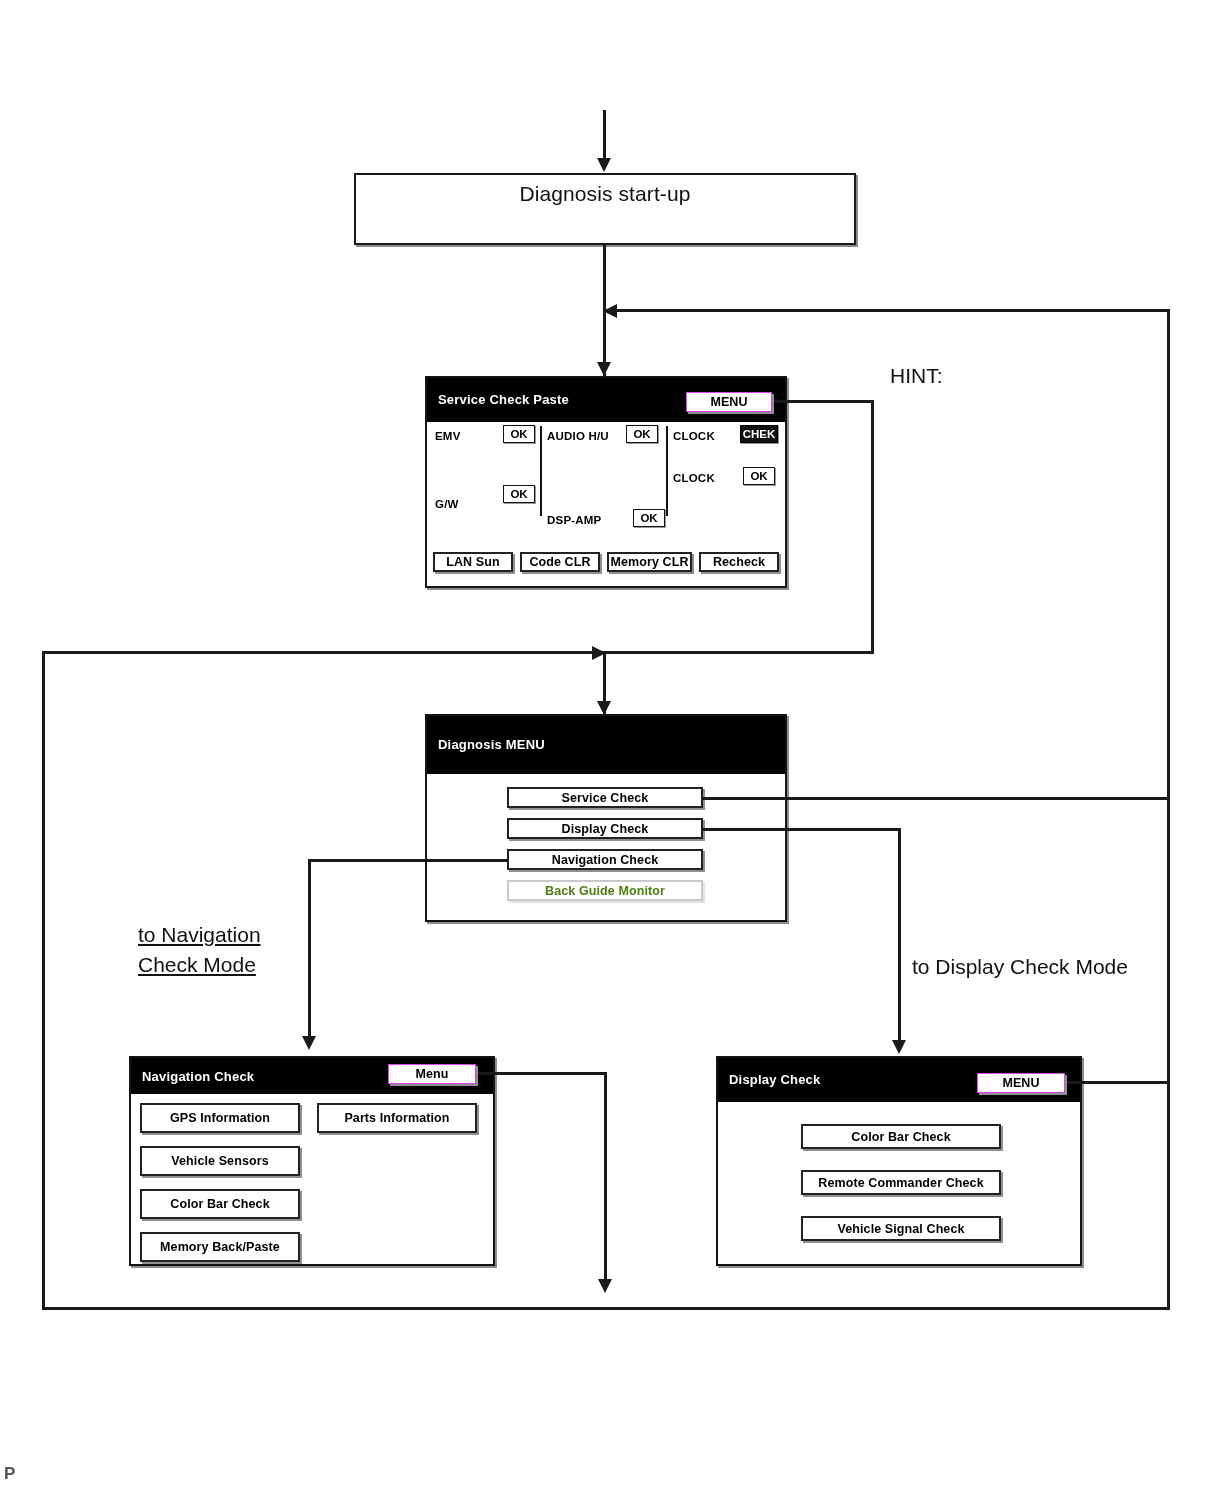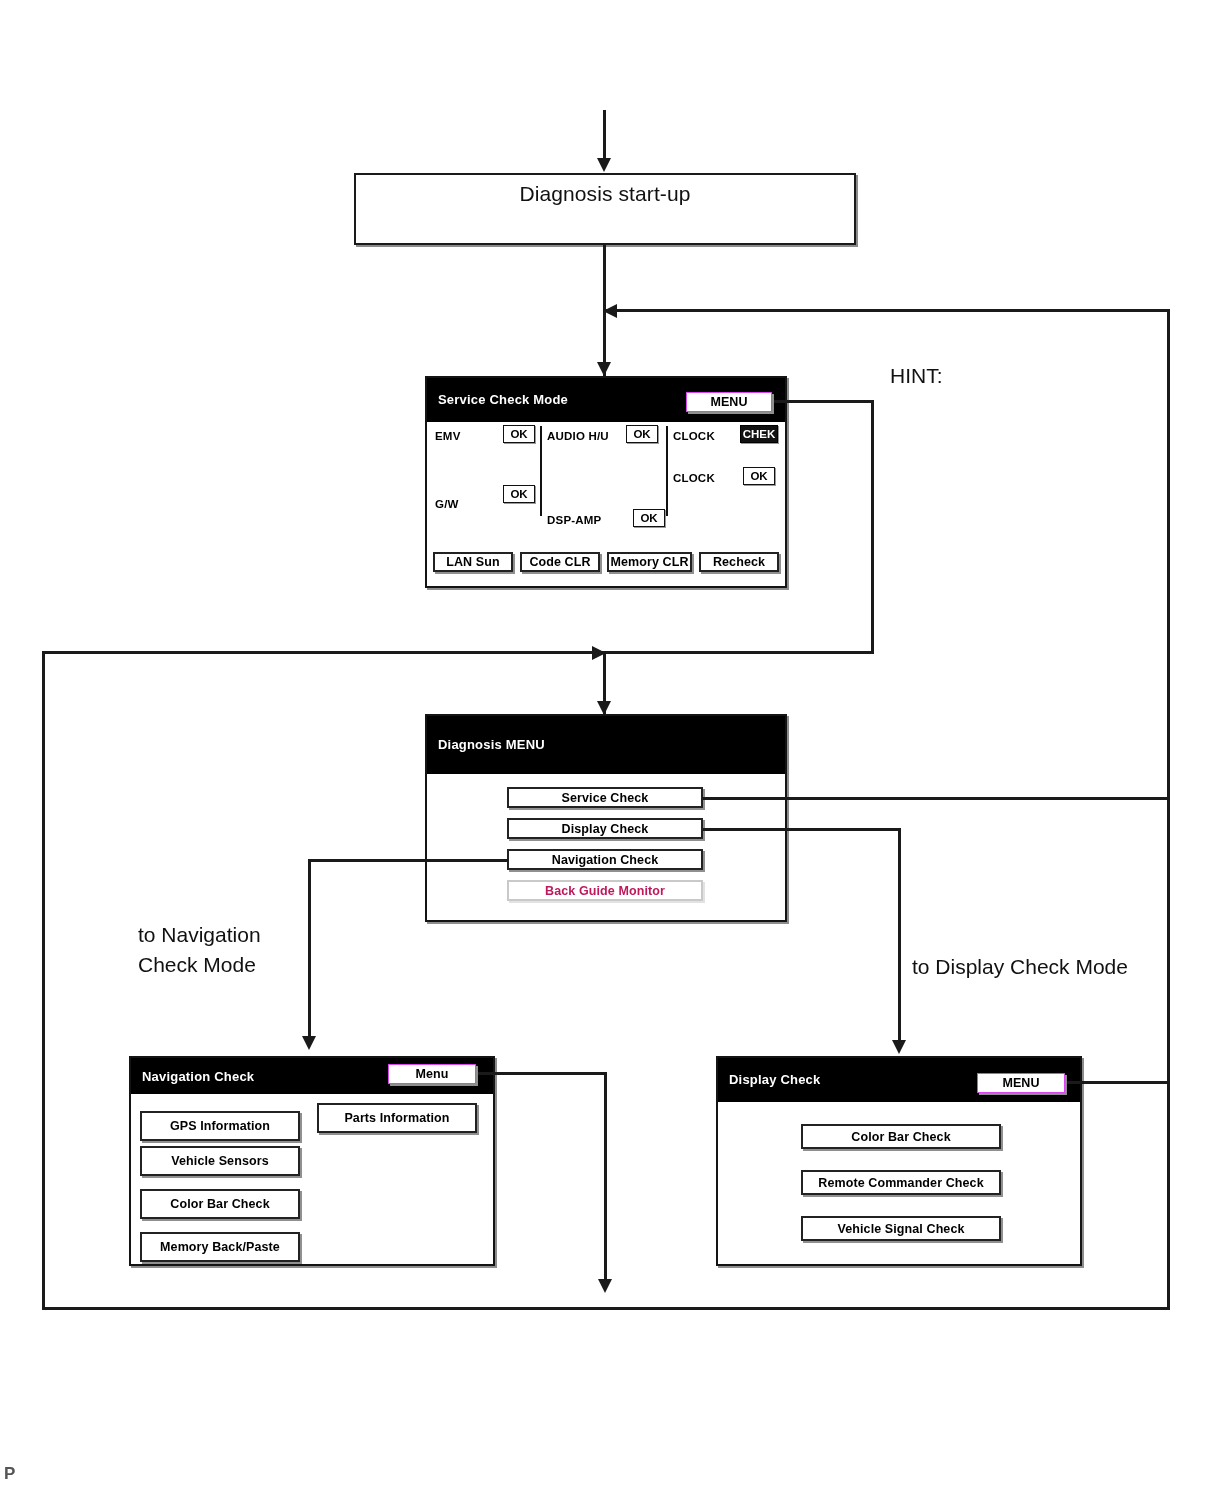--- a/index.html
+++ b/index.html
@@ -17,21 +17,21 @@
          border:2px solid #141414;box-shadow:2px 2px 0 #8d8d8d;}
   .panel .titlebar{position:relative;background:#000;width:100%;box-sizing:border-box;}
   .panel .titlebar .ttxt{position:absolute;color:#fff;font-weight:bold;font-size:13px;
                          letter-spacing:.2px;}
   .panel .body{position:relative;width:100%;box-sizing:border-box;}
 
   
   .sbtn{position:absolute;box-sizing:border-box;background:#fff;border:2px solid #222;
         box-shadow:2px 2px 0 #909090;display:flex;align-items:center;justify-content:center;
         font-weight:bold;font-size:12.5px;color:#000;letter-spacing:.1px;text-align:center;}
-  .sbtn.dim{border:2px solid #c9c9c9;box-shadow:2px 2px 0 #e2e2e2;color:#be185d;}
+  .sbtn.dim{border:2px solid #c9c9c9;box-shadow:2px 2px 0 #e2e2e2;color:#4d7c0f;}
   .sbtn.menuwhite{border:1px solid #d946ef;box-shadow:2px 2px 0 #8f8f8f;}
 
   .slabel{position:absolute;font-weight:bold;font-size:11.5px;color:#000;letter-spacing:.2px;}
   .okbox{position:absolute;box-sizing:border-box;background:#fff;border:1.5px solid #111;
          display:flex;align-items:center;justify-content:center;font-weight:bold;
          font-size:11.5px;color:#000;box-shadow:1px 1px 0 #9a9a9a;}
   .okbox.inv{background:#111;color:#fff;border:1.5px solid #000;}
   .vsep{position:absolute;background:#111;width:2px;}
 
   
@@ -69,21 +69,21 @@
   <div class="ln lnv" style="left:603px;top:245px;width:3px;height:131px;"></div>
   <div class="arrow down" style="left:597px;top:362px;"></div>
 
   <div class="ln lnh thin" style="left:606px;top:309px;width:564px;height:3px;"></div>
   <div class="arrow left" style="left:603px;top:304px;"></div>
 
   <div class="ln lnv thin" style="left:1167px;top:309px;width:3px;height:1001px;"></div>
 
   <div class="panel" style="left:425px;top:376px;width:362px;height:212px;">
     <div class="titlebar" style="height:44px;">
-      <span class="ttxt" style="left:11px;top:14px;">Service Check Mode</span>
+      <span class="ttxt" style="left:11px;top:14px;">Service Check Paste</span>
     </div>
     <div class="body" style="height:164px;">
 
       <div class="vsep" style="left:113px;top:4px;height:90px;"></div>
       <div class="vsep" style="left:239px;top:4px;height:90px;"></div>
 
       <span class="slabel" style="left:8px;top:8px;">EMV</span>
       <div class="okbox" style="left:76px;top:3px;width:32px;height:18px;">OK</div>
 
       <span class="slabel" style="left:8px;top:68px;margin-top:8px;">G/W</span>
@@ -138,32 +138,32 @@
   <div class="ln lnh thin" style="left:703px;top:797px;width:467px;height:3px;"></div>
 
   <div class="ln lnh thin" style="left:703px;top:828px;width:198px;height:3px;"></div>
   <div class="ln lnv thin" style="left:898px;top:828px;width:3px;height:218px;"></div>
   <div class="arrow down" style="left:892px;top:1040px;"></div>
 
   <div class="ln lnh thin" style="left:308px;top:859px;width:200px;height:3px;"></div>
   <div class="ln lnv thin" style="left:308px;top:859px;width:3px;height:182px;"></div>
   <div class="arrow down" style="left:302px;top:1036px;"></div>
 
-  <div class="ftext" style="left:138px;top:920px;width:220px;">
+  <div class="ftext" style="left:138px;top:920px;width:220px;text-decoration:underline;">
     <span>to Navigation</span><br>
     <span>Check Mode</span>
   </div>
   <div class="ftext" style="left:912px;top:952px;width:300px;">to Display Check Mode</div>
 
   <div class="panel" style="left:129px;top:1056px;width:366px;height:210px;">
     <div class="titlebar" style="height:36px;">
       <span class="ttxt" style="left:11px;top:11px;">Navigation Check</span>
     </div>
     <div class="body" style="height:170px;">
-      <div class="sbtn" style="left:9px;top:9px;width:160px;height:30px;margin-top:8px;">GPS Information</div>
+      <div class="sbtn" style="left:9px;top:9px;width:160px;height:30px;">GPS Information</div>
       <div class="sbtn" style="left:9px;top:52px;width:160px;height:30px;">Vehicle Sensors</div>
       <div class="sbtn" style="left:9px;top:95px;width:160px;height:30px;">Color Bar Check</div>
       <div class="sbtn" style="left:9px;top:138px;width:160px;height:30px;">Memory Back/Paste</div>
       <div class="sbtn" style="left:186px;top:9px;width:160px;height:30px;">Parts Information</div>
     </div>
   </div>
   <div class="sbtn menuwhite" style="left:388px;top:1064px;width:88px;height:20px;z-index:5;">Menu</div>
 
   <div class="ln lnh thin" style="left:474px;top:1072px;width:133px;height:3px;"></div>
   <div class="ln lnv thin" style="left:604px;top:1072px;width:3px;height:211px;"></div>

